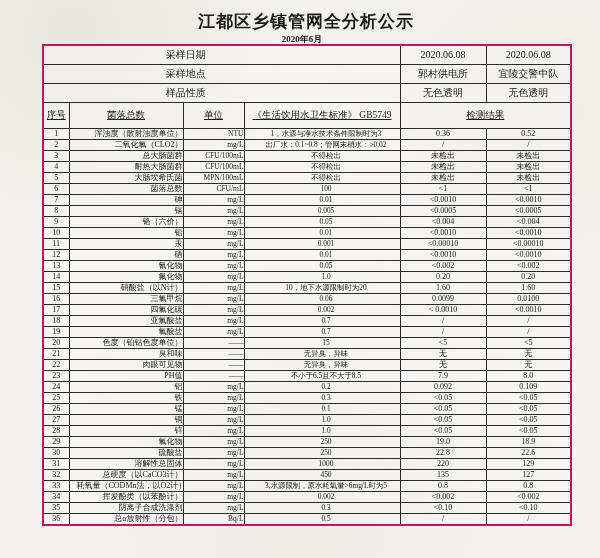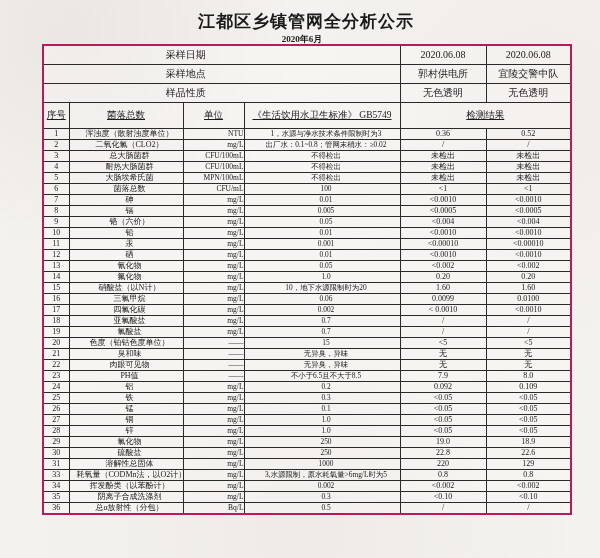--- a/index.html
+++ b/index.html
@@ -40,21 +40,21 @@
     text-align:center;font-size:10px;padding-right:72px;
   }
   td.info-value{text-align:center;font-size:10px;}
   
   tr.col-head{height:26px;text-decoration:underline;}
   tr.col-head th{text-align:center;font-size:9.5px;}
   
   #results-tbody tr{height:10.73px;}
   #results-tbody td{font-size:8px;line-height:10px;}
   .c-no{text-align:center;}
-  .c-item{text-align:center;padding-left:7px;}
+  .c-item{text-align:right;padding-left:7px;}
   .c-unit{text-align:right;font-size:7.5px !important;}
   .c-std{text-align:center;font-size:7.4px !important;padding-left:8px;}
   .c-res{text-align:center;}
 </style>
 </head>
 <body>
 
 <div class="page">
   <div class="title">江都区乡镇管网全分析公示</div>
   <div class="subtitle">2020年6月</div>
@@ -335,20 +335,28 @@
         </tr>
         <tr>
           <td class="c-no">31</td>
           <td class="c-item">溶解性总固体</td>
           <td class="c-unit">mg/L</td>
           <td class="c-std">1000</td>
           <td class="c-res">220</td>
           <td class="c-res">129</td>
         </tr>
         <tr>
+          <td class="c-no">32</td>
+          <td class="c-item">总硬度（以CaCO3计）</td>
+          <td class="c-unit">mg/L</td>
+          <td class="c-std">450</td>
+          <td class="c-res">135</td>
+          <td class="c-res">127</td>
+        </tr>
+        <tr>
           <td class="c-no">33</td>
           <td class="c-item">耗氧量（CODMn法，以O2计）</td>
           <td class="c-unit">mg/L</td>
           <td class="c-std">3,水源限制，原水耗氧量&gt;6mg/L时为5</td>
           <td class="c-res">0.8</td>
           <td class="c-res">0.8</td>
         </tr>
         <tr>
           <td class="c-no">34</td>
           <td class="c-item">挥发酚类（以苯酚计）</td>

